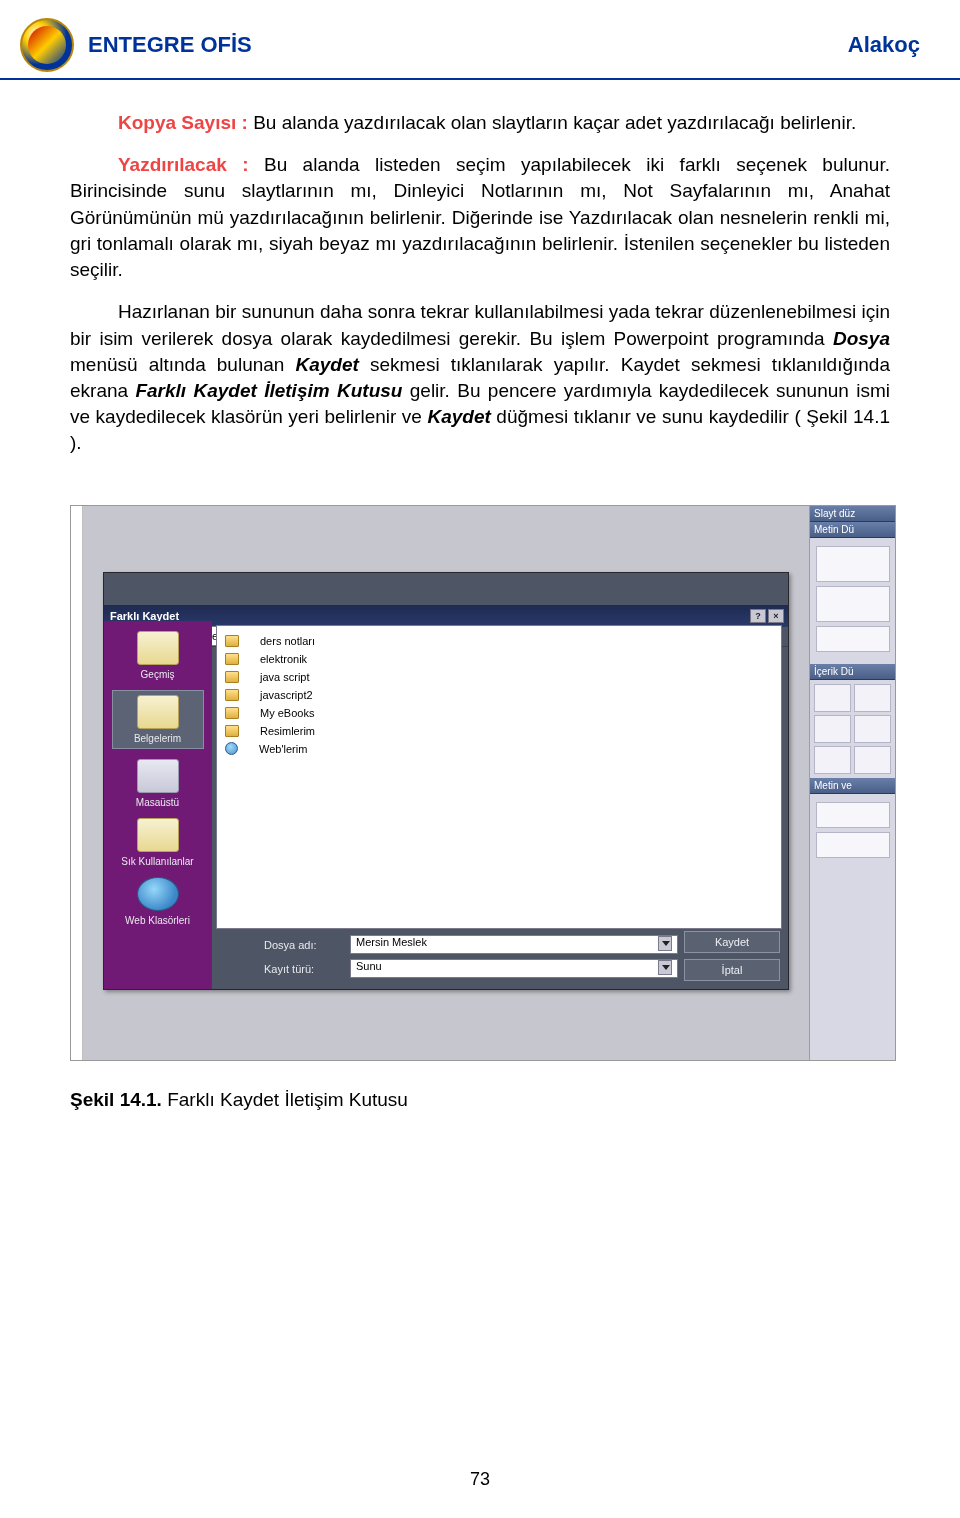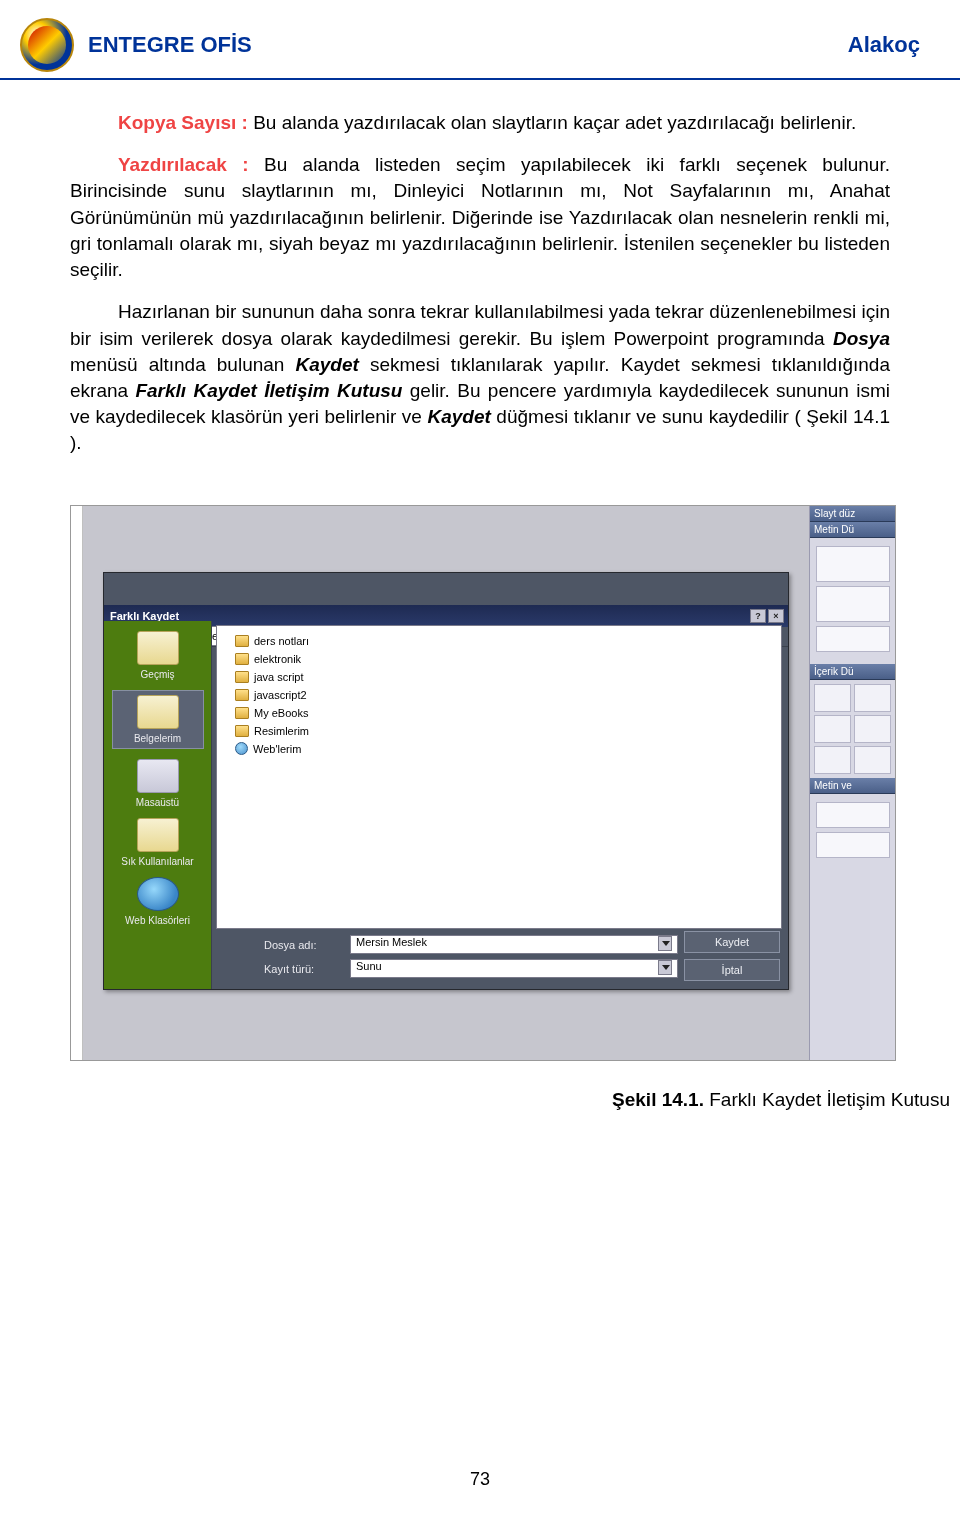--- a/index.html
+++ b/index.html
@@ -23,21 +23,21 @@
   .brand-title { font-size: 22px; font-weight: bold; color: #003399; margin-left: 12px; }
   .author { margin-left: auto; font-size: 22px; font-weight: bold; color: #003399; }
   .content { padding: 30px 70px 20px 70px; font-size: 19px; line-height: 1.38; text-align: justify; }
   .content p { margin-bottom: 16px; }
   .indent { text-indent: 48px; }
   .red-bold { color: #ef4444; font-weight: bold; }
   .h2 { font-size: 22px; font-weight: bold; color: #c00000; margin: 28px 0 24px 44px; }
   .bold-ital { font-weight: bold; font-style: italic; }
   .bold { font-weight: bold; }
   .figure-wrap { padding: 12px 10px 0 70px; }
-  .figure-caption { text-align: right; font-size: 19px; margin-top: 28px; }
+  .figure-caption { text-align: left; font-size: 19px; margin-top: 28px; }
   .page-number { position: absolute; bottom: 28px; left: 0; right: 0; text-align: center; font-size: 18px; }
 
   
   .ss {
     width: 826px; height: 556px;
     background: #c6c6ce;
     border: 1px solid #999;
     position: relative;
     font-family: Tahoma, Arial, sans-serif;
     font-size: 11px;
@@ -78,28 +78,28 @@
     display: flex; align-items: center; padding: 0 4px; gap: 4px;
     min-width: 176px;
   }
   .dd .ico-folder { width: 14px; height: 12px; background: linear-gradient(#ffe08a,#e0b040); border: 1px solid #aa7f20; border-radius: 1px; }
   .dd .caret { margin-left: auto; width: 14px; height: 16px; background: #c9c9d6; border: 1px solid #7a7a8a; position: relative; }
   .dd .caret::after { content: ""; position: absolute; left: 3px; top: 5px; border-left: 4px solid transparent; border-right: 4px solid transparent; border-top: 5px solid #222; }
   .tb-ico { width: 20px; height: 18px; background: #5a6272; border: 1px solid #7a8294; border-radius: 2px; display: flex; align-items: center; justify-content: center; color: #cfd4de; font-size: 10px; }
   .tb-sep { width: 1px; height: 16px; background: #6b7384; margin: 0 2px; }
   .tb-tools { display: flex; align-items: center; gap: 2px; color: #e9e9ee; font-size: 11px; padding: 0 4px; }
   .dlg-body { position: absolute; left: 0; right: 0; top: 48px; bottom: 0; display: flex; }
-  .places { width: 108px; background: #4d7c0f; border-right: 1px solid #3a414d; padding: 6px 0; }
+  .places { width: 108px; background: #701a75; border-right: 1px solid #3a414d; padding: 6px 0; }
   .place { width: 92px; margin: 4px auto 10px auto; text-align: center; color: #e9e9ee; font-size: 10px; }
   .place.sel { background: #5b6374; border: 1px solid #8790a2; padding: 4px 0; }
   .place-ico { width: 42px; height: 34px; margin: 0 auto 4px auto; background: linear-gradient(#f7f1d2,#e8d890); border: 1px solid #b7a45a; border-radius: 3px; position: relative; }
   .place-ico.world { background: radial-gradient(circle at 40% 35%, #96d8fb 0%, #3a86c8 70%); border-color: #2a5a88; border-radius: 50%; }
   .place-ico.desk { background: linear-gradient(#e8e8f2,#c8c8d8); border-color: #9a9ab0; }
   .filepane { flex: 1; background: #fff; border: 1px solid #7a7a8a; margin: 4px 6px 60px 4px; padding: 6px 8px; }
-  .frow { display: flex; align-items: center; gap: 5px; height: 18px; font-size: 11px; margin-left: 10px; }
+  .frow { display: flex; align-items: center; gap: 21px; height: 18px; font-size: 11px; }
   .frow .fico { width: 14px; height: 12px; background: linear-gradient(#ffe08a,#e0b040); border: 1px solid #aa7f20; border-radius: 1px; }
   .frow .fico.web { background: radial-gradient(circle at 40% 35%,#a0dbfb,#4a90cc); border-color: #2a5a88; border-radius: 50%; width: 13px; height: 13px; }
   .bottom-fields { position: absolute; left: 112px; right: 110px; bottom: 8px; }
   .bf-row { display: flex; align-items: center; gap: 8px; height: 24px; }
   .bf-row .lbl { width: 78px; color: #e9e9ee; font-size: 11px; text-align: left; margin-left: 48px; }
   .bf-input { flex: 1; height: 19px; background: #fff; border: 1px solid #7a7a8a; display: flex; align-items: flex-start; padding: 0 5px; font-size: 11px; }
   .bf-input .caret { margin-left: auto; width: 14px; height: 15px; background: #c9c9d6; border: 1px solid #7a7a8a; position: relative; }
   .bf-input .caret::after { content: ""; position: absolute; left: 3px; top: 4px; border-left: 4px solid transparent; border-right: 4px solid transparent; border-top: 5px solid #222; }
   .dlg-actions { position: absolute; right: 8px; bottom: 8px; width: 96px; display: flex; flex-direction: column; gap: 6px; }
   .act-btn { height: 22px; background: #5a6272; border: 1px solid #8a92a4; color: #eceef3; font-size: 11px; text-align: center; line-height: 20px; }

